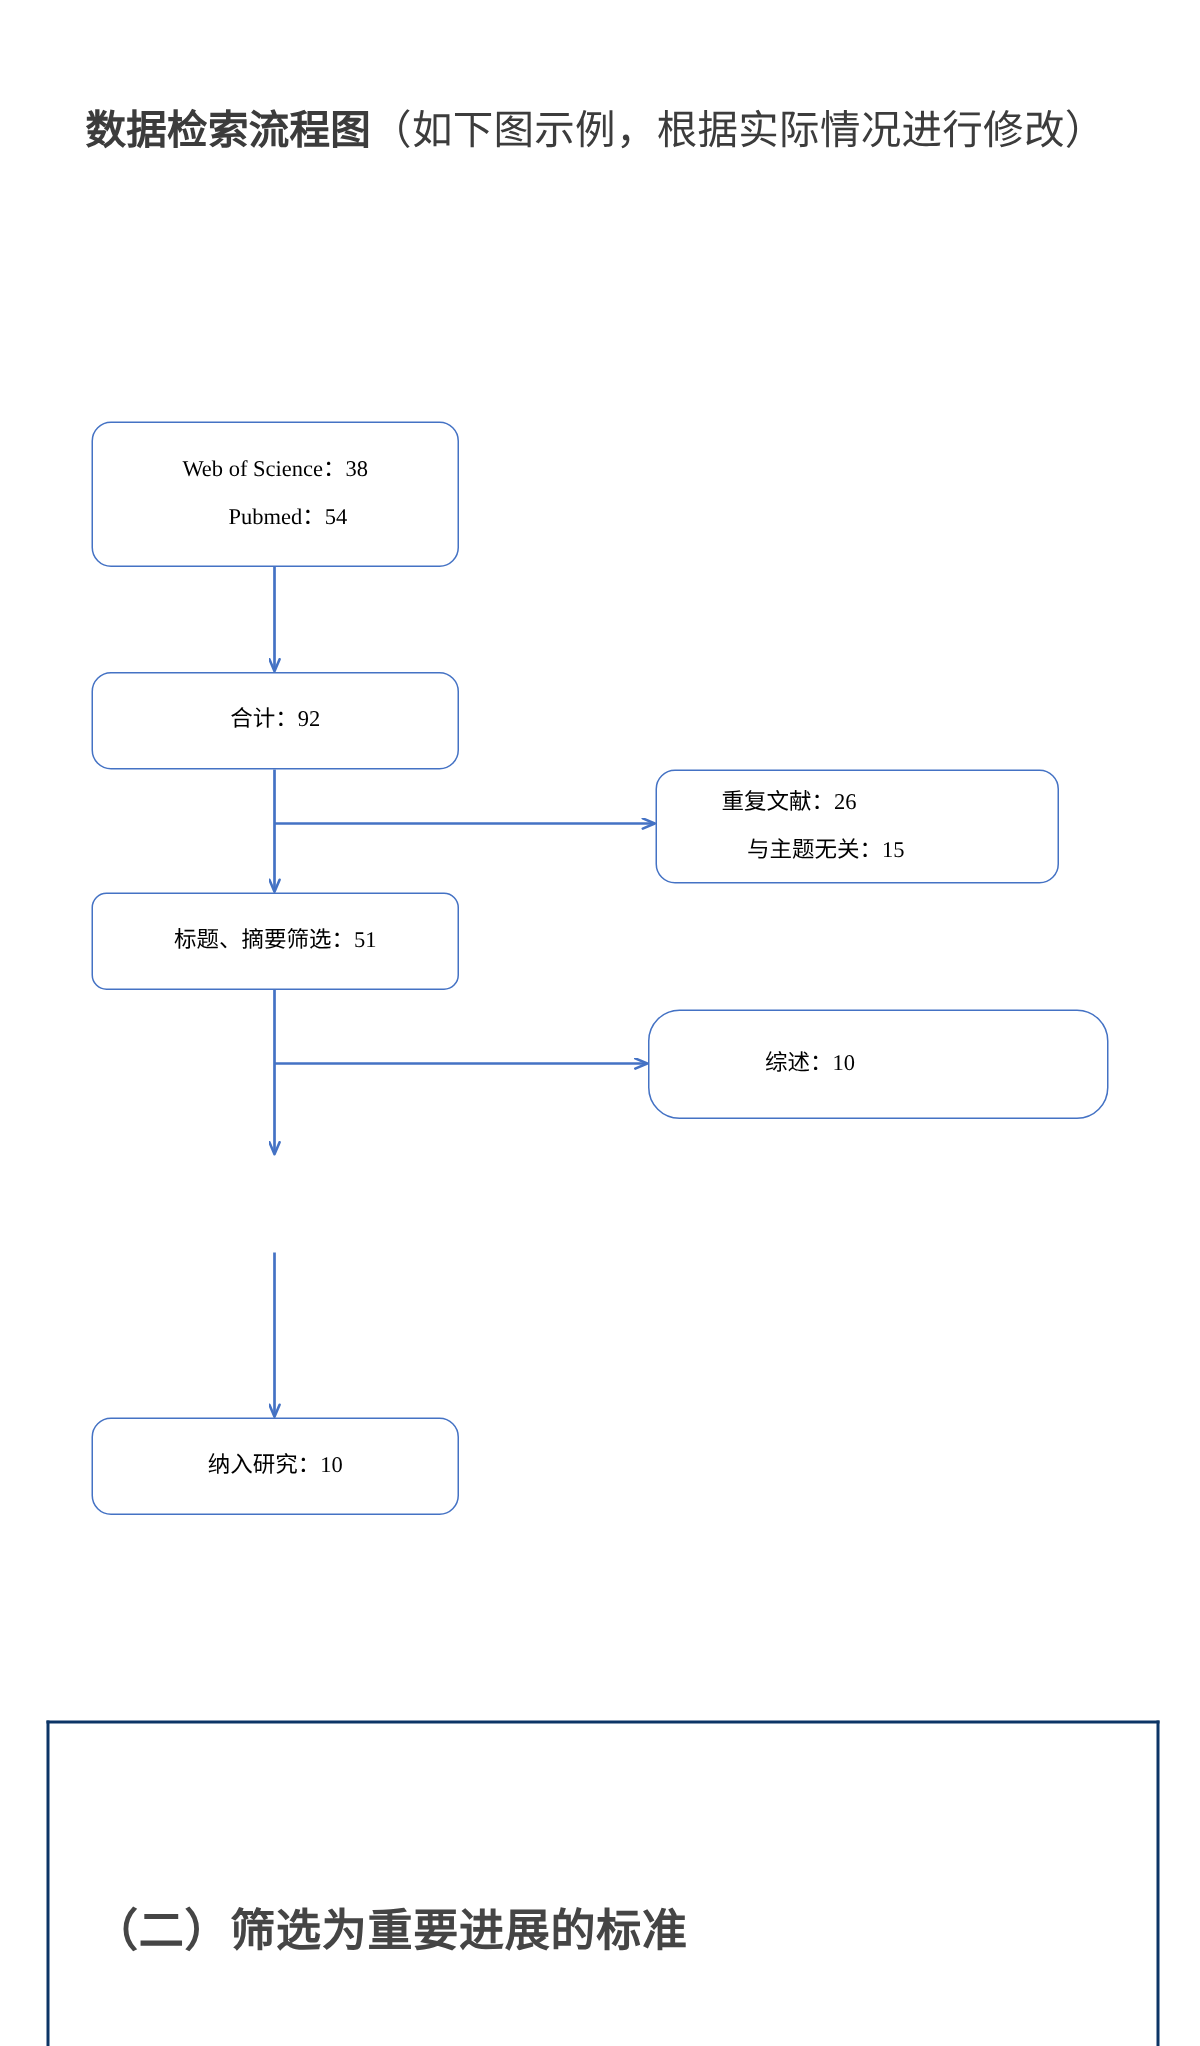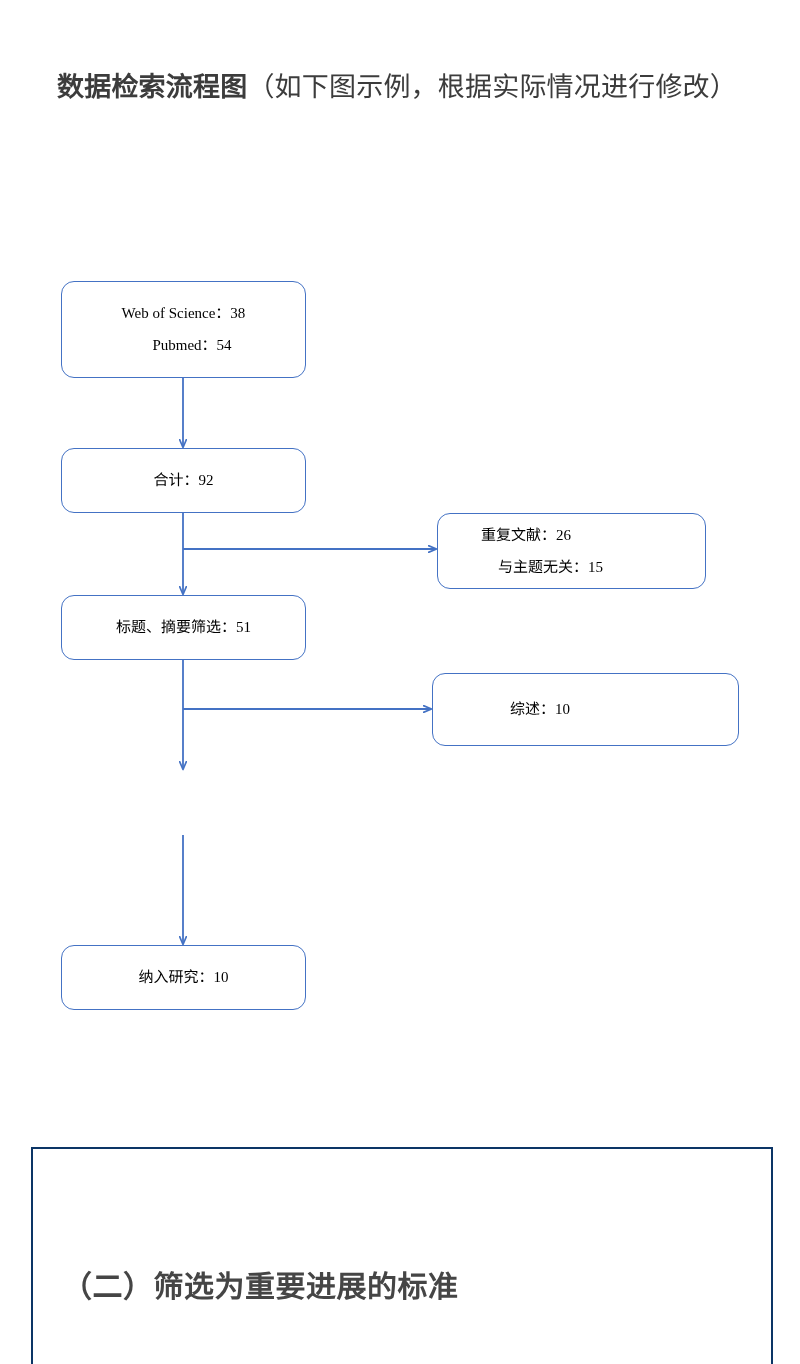--- a/index.html
+++ b/index.html
@@ -70,34 +70,35 @@
     white-space: nowrap;
   }
   .node.two-line .line + .line {
     margin-top: 17px;
     margin-left: 17px;
   }
 
   
   .node.n-source   { left: 61px;  top: 281px; width: 245px; height: 97px; }
   .node.n-total    { left: 61px;  top: 448px; width: 245px; height: 65px; }
-  .node.n-title    { left: 61px;  top: 595px; width: 245px; height: 65px; }
+  .node.n-title    { left: 61px;  top: 595px; width: 245px; height: 65px; border-radius: 10px; }
   .node.n-fulltext { left: 61px;  top: 770px; width: 245px; height: 65px; }
   .node.n-included { left: 61px;  top: 945px; width: 245px; height: 65px; }
 
   
   .node.n-excluded1 {
     left: 437px; top: 513px; width: 269px; height: 76px;
     align-items: flex-start;
     padding-left: 43px;
   }
   .node.n-excluded2 {
     left: 432px; top: 673px; width: 307px; height: 73px;
     align-items: flex-start;
     padding-left: 77px;
+    border-radius: 21px;
   }
 
   
   .section-box {
     position: absolute;
     left: 31px;
     top: 1147px;
     width: 742px;
     height: 240px;
     box-sizing: border-box;

